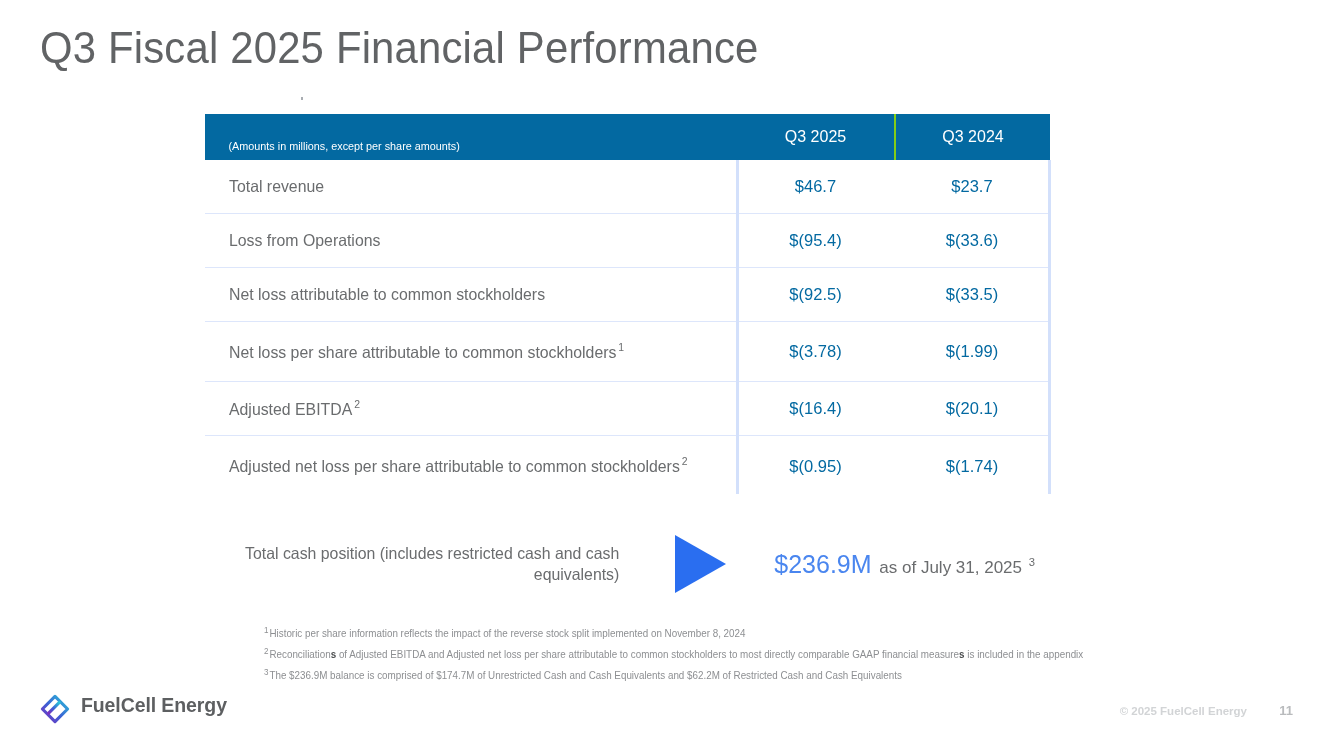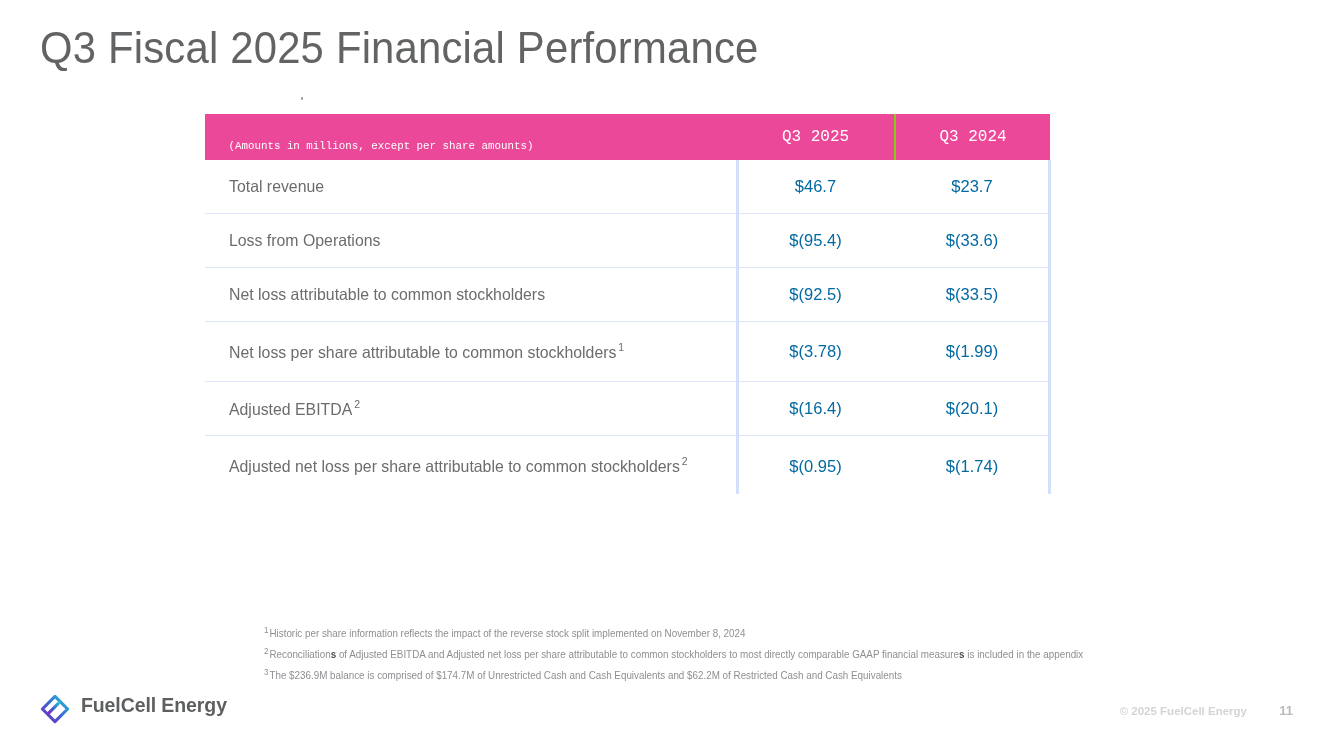--- a/index.html
+++ b/index.html
@@ -67,23 +67,22 @@
     text-align: center;
   }
   .cell-v2 {
     width: 156px;
     text-align: center;
   }
 
   
   .thead {
     height: 46px;
-    background: #ec4899;
+    background: #0369a1;
     align-items: stretch;
-    font-family: Liberation Mono, monospace;
   }
   .thead .cell-label {
     display: flex;
     align-items: flex-end;
     padding-bottom: 8px;
     color: #ffffff;
     font-size: 11.5px;
     font-weight: 400;
     transform: scaleX(0.94);
     transform-origin: left bottom;
@@ -296,20 +295,27 @@
           <div class="cell-label">Adjusted net loss per share attributable to common stockholders<sup class="fn">2</sup></div>
           <div class="cell-v1">$(0.95)</div>
           <div class="cell-v2">$(1.74)</div>
         </div>
       </div>
 
     <div class="vline-mid"></div>
     <div class="vline-right"></div>
   </div>
 
+  <div id="cash-block">
+    <div id="cash-caption">Total cash position (includes restricted cash and cash equivalents)</div>
+    <div id="cash-arrow"></div>
+    <div id="cash-value-wrap">
+      <span id="cash-amount">$236.9M</span><span id="cash-asof"> as of July 31, 2025 <sup class="fn">3</sup></span>
+    </div>
+  </div>
 
   <div id="footnotes">
       <div class="footnote"><sup>1</sup>Historic per share information reflects the impact of the reverse stock split implemented on November 8, 2024</div>
       <div class="footnote"><sup>2</sup>Reconciliation<span class="glyph-dark">s</span> of Adjusted EBITDA  and Adjusted net loss per share attributable to common stockholders to most directly comparable GAAP financial measure<span class="glyph-dark">s</span> is included in the appendix</div>
       <div class="footnote"><sup>3</sup>The $236.9M balance is comprised of $174.7M of Unrestricted Cash and Cash Equivalents and $62.2M of Restricted Cash and Cash Equivalents</div>
     </div>
 
   <div id="footer-logo">
     <svg id="logo-mark" viewBox="0 0 40 40">
       <defs>

